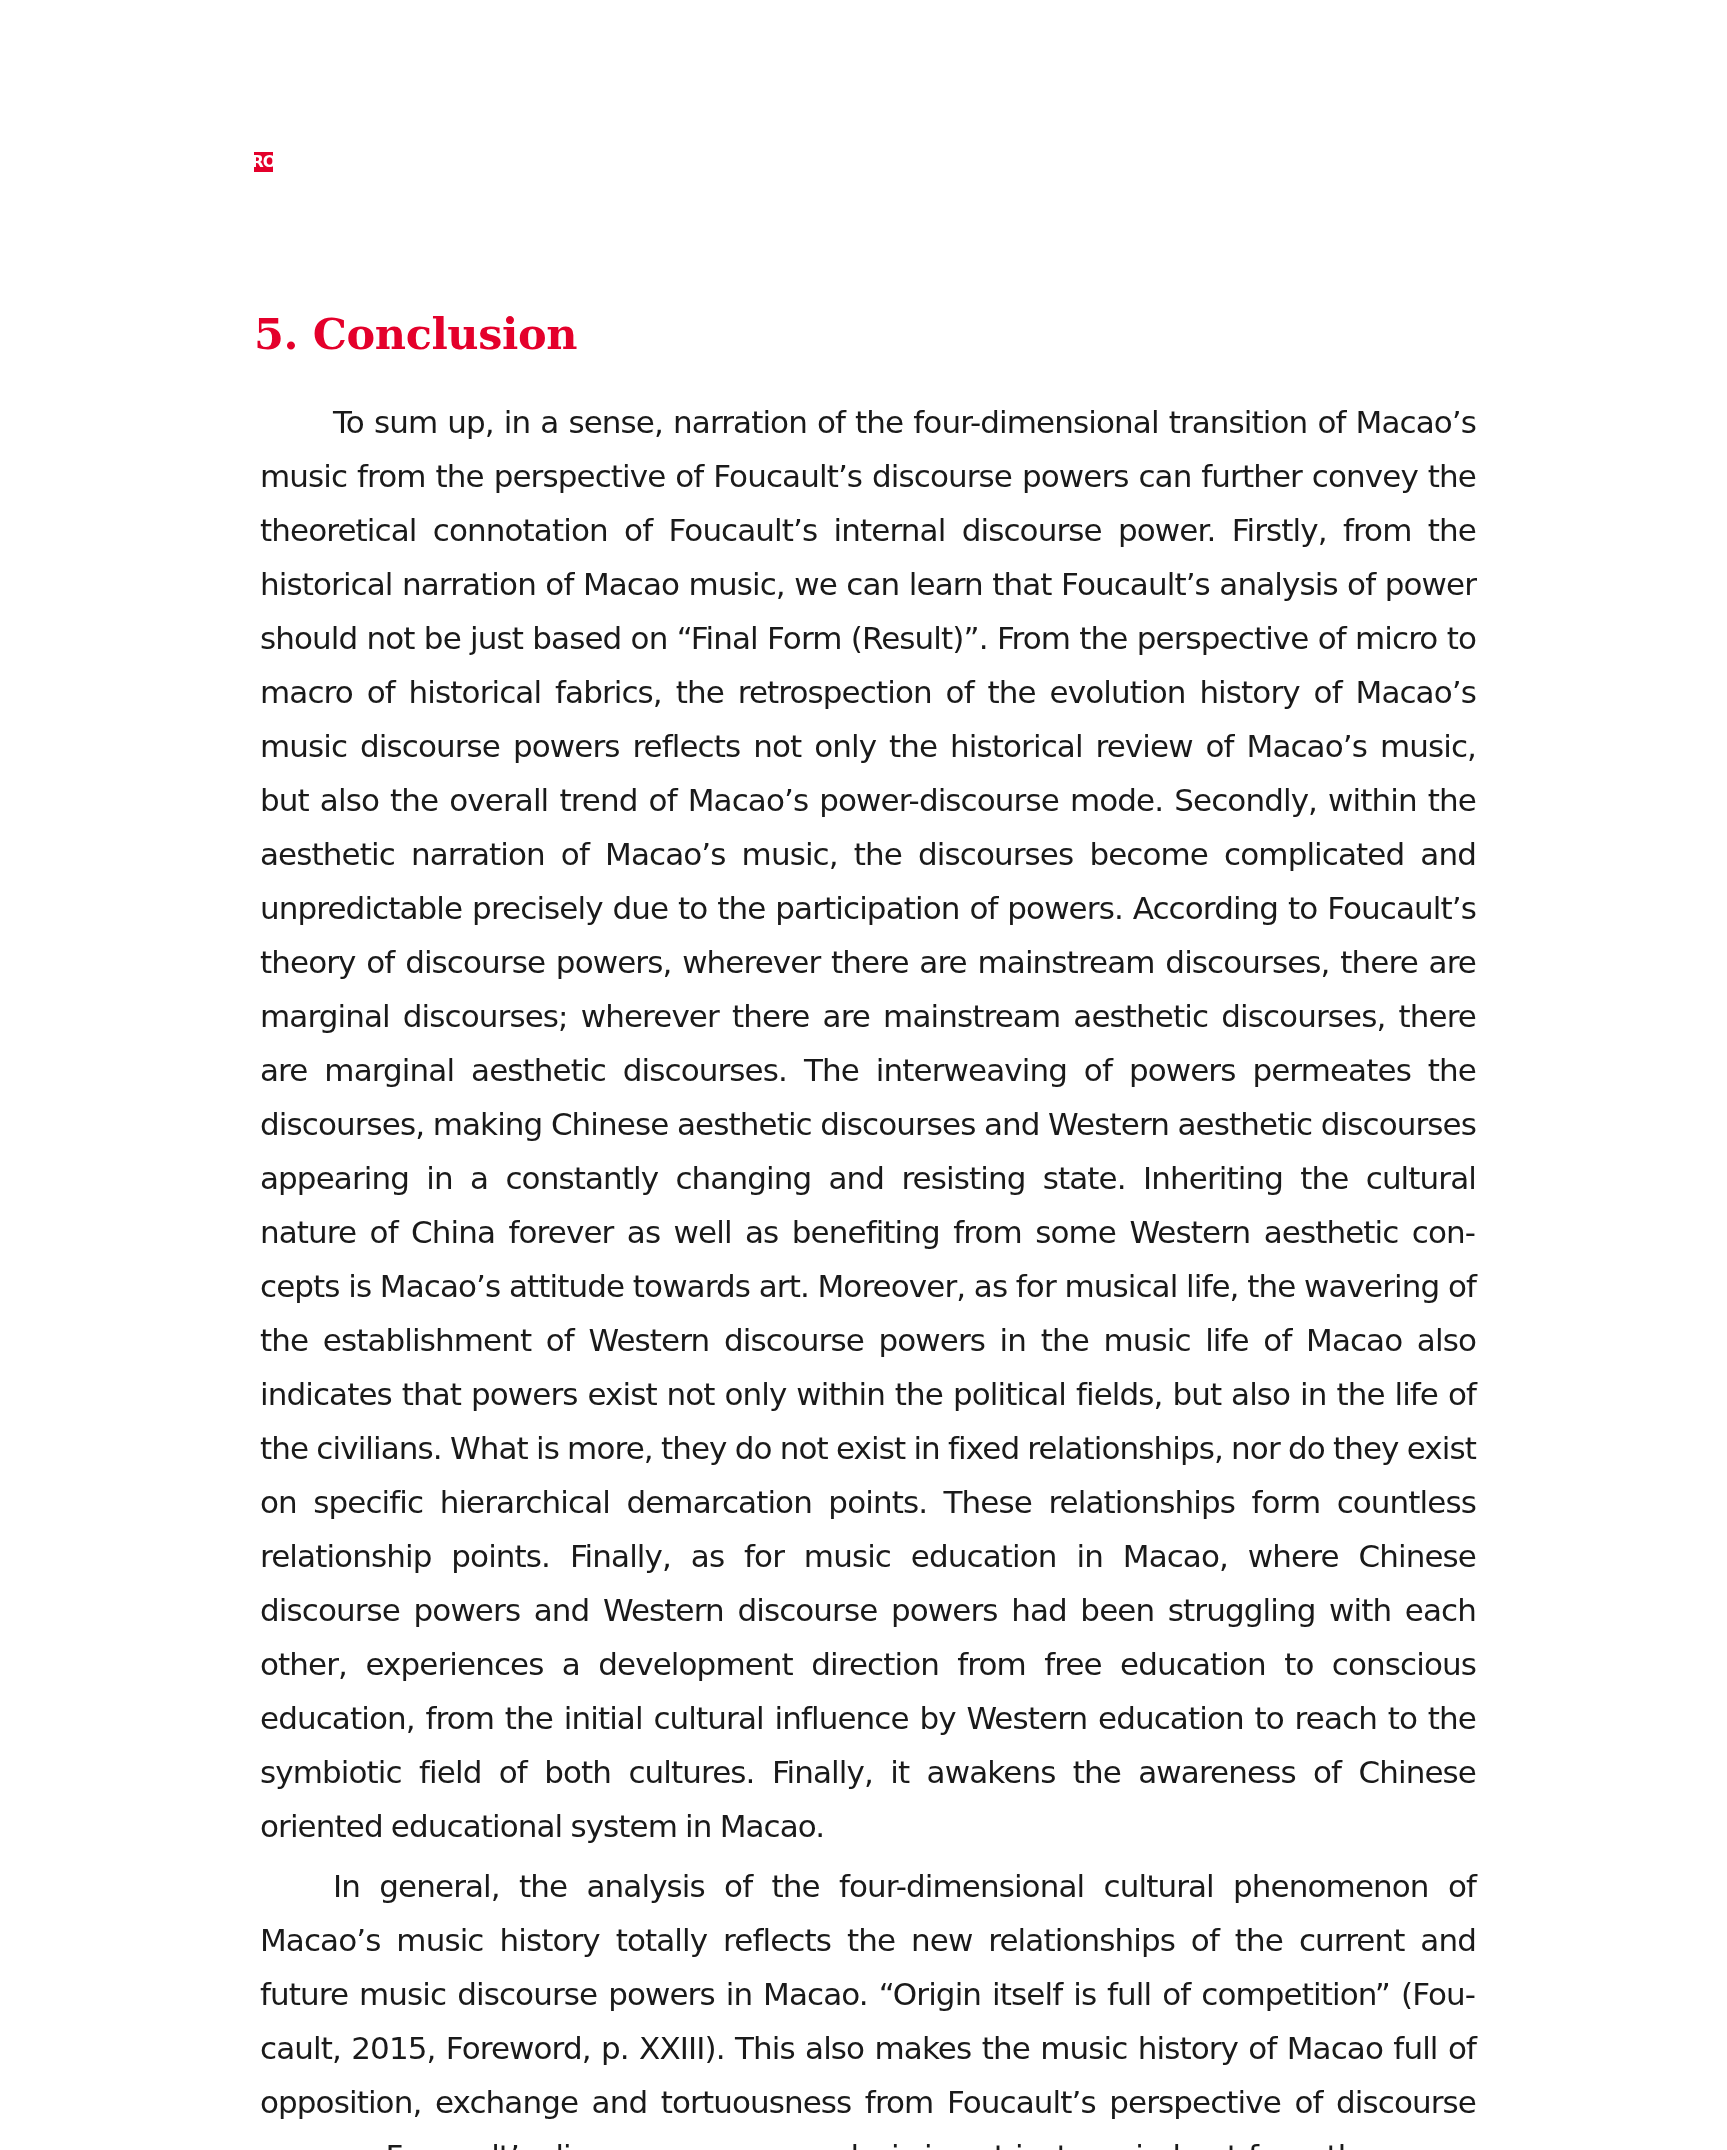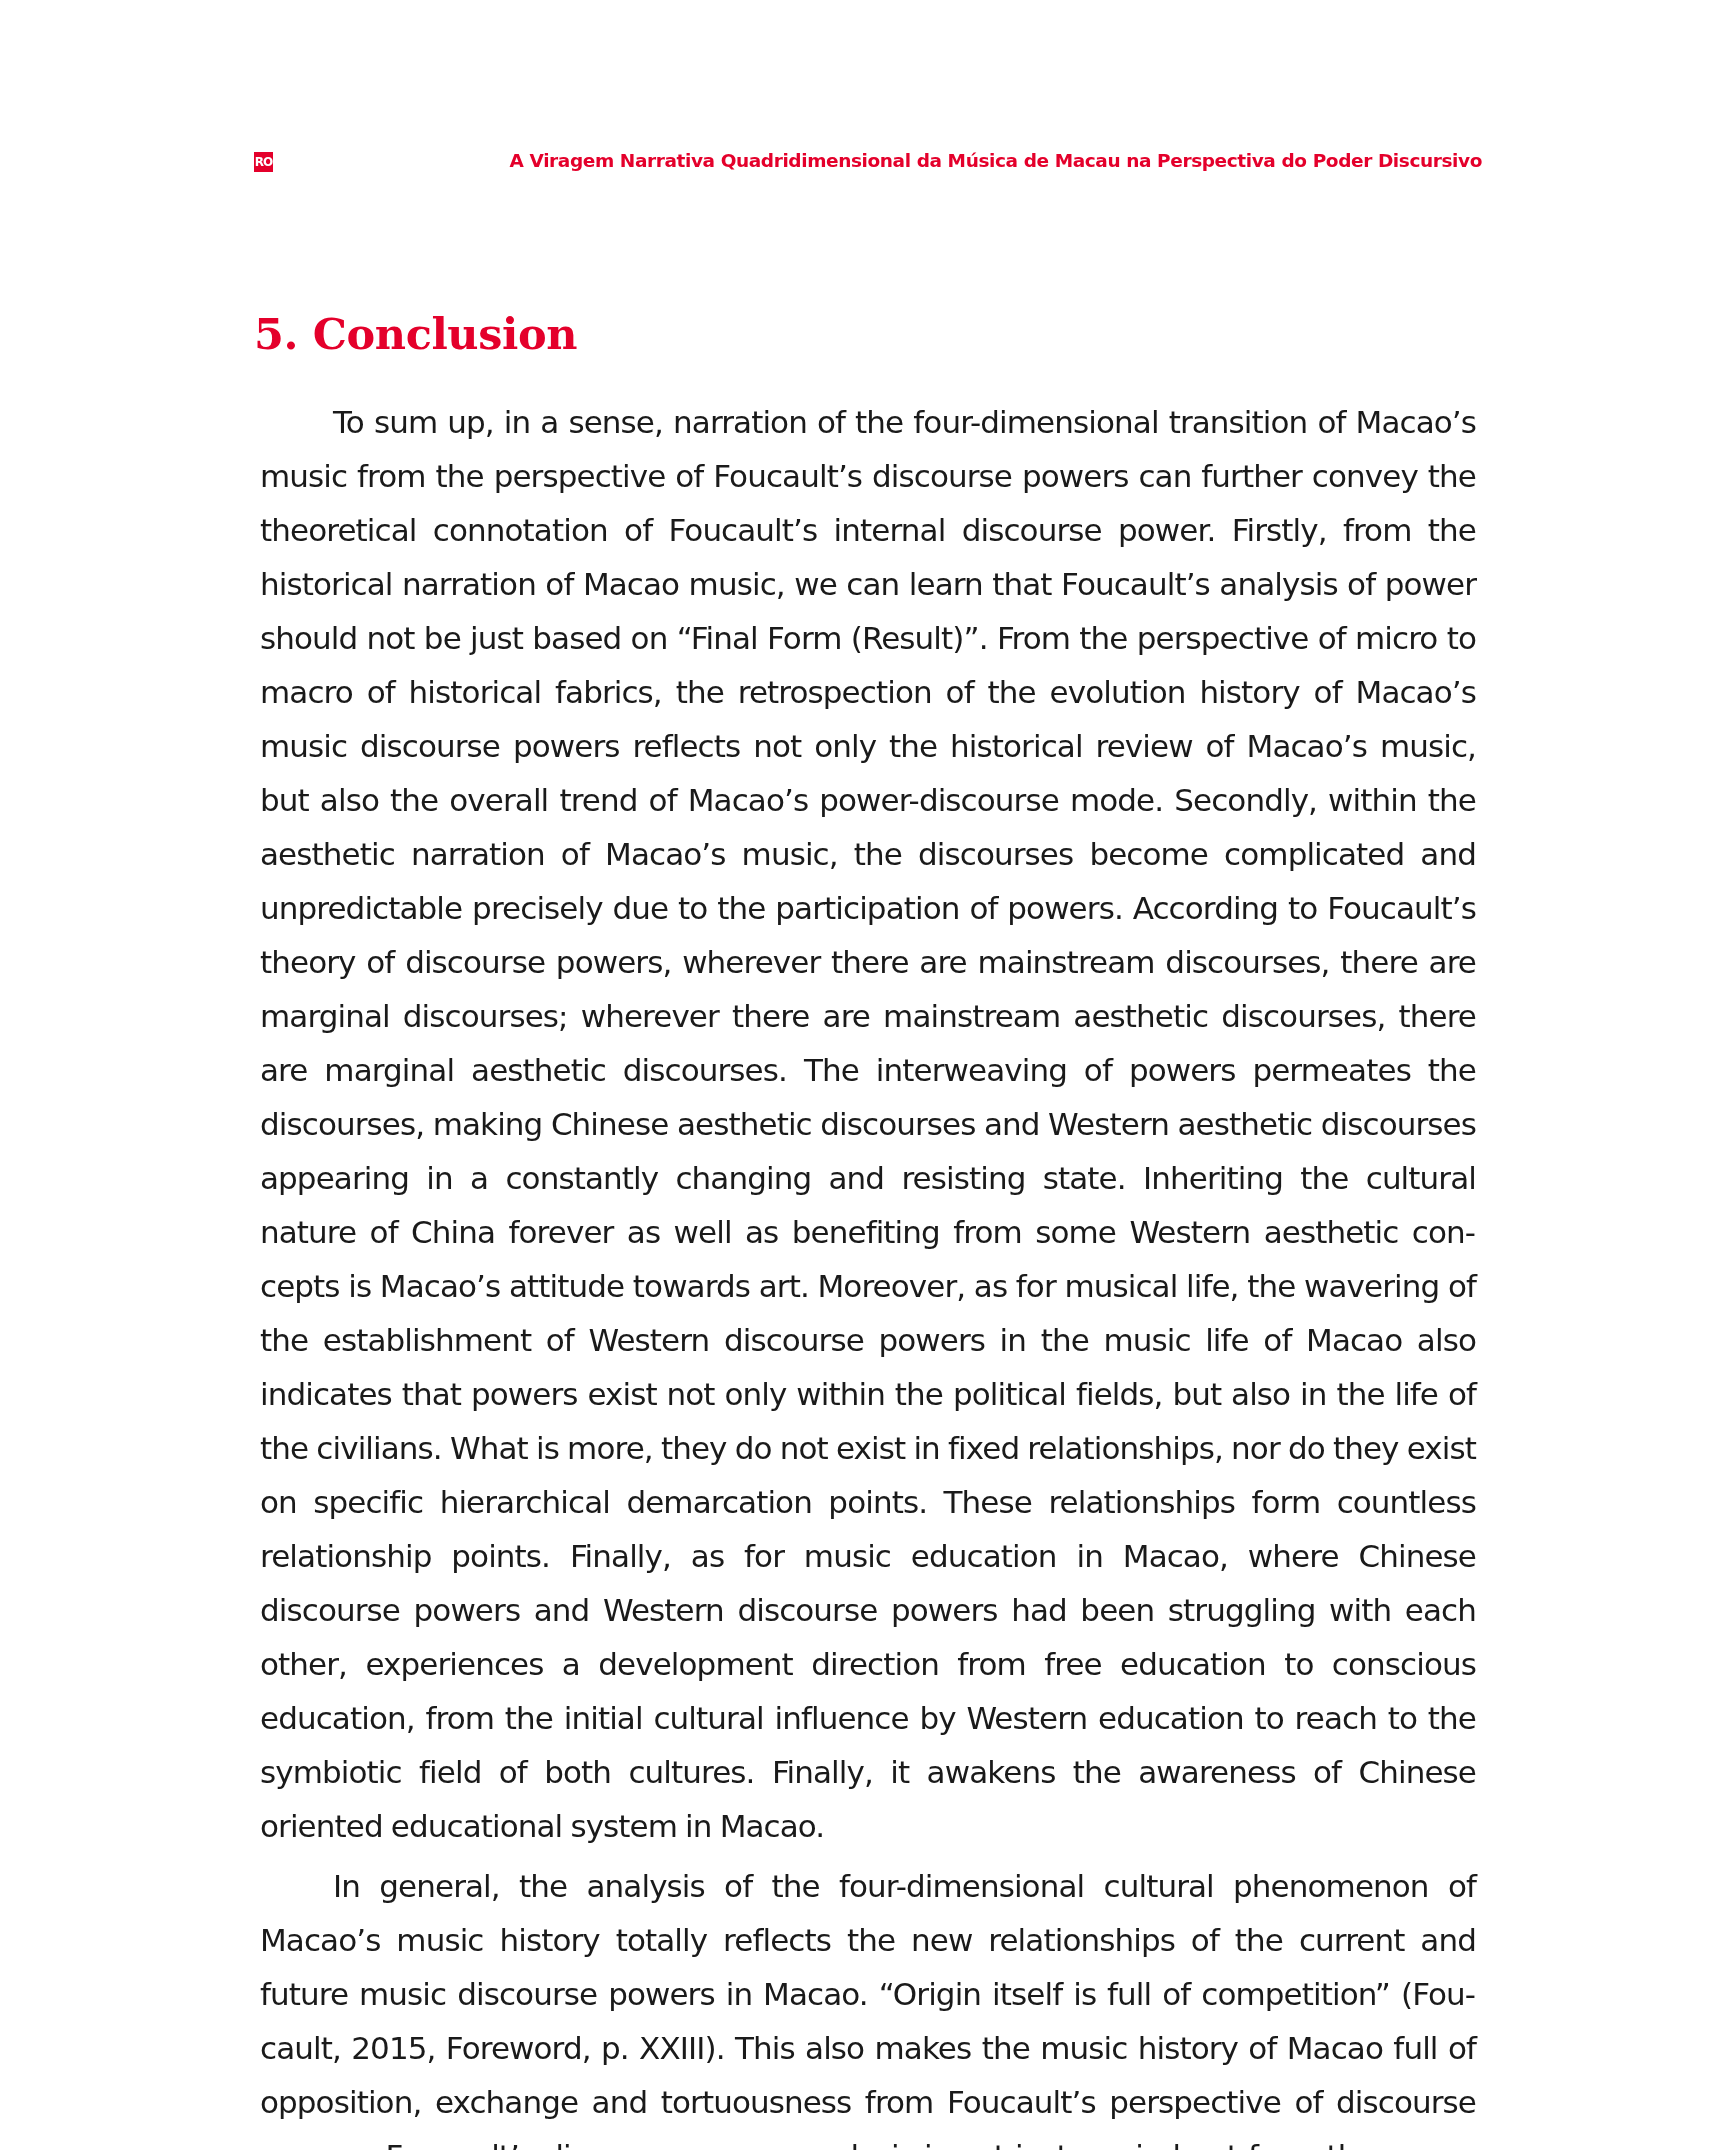--- a/index.html
+++ b/index.html
@@ -1,21 +1,21 @@
 <!DOCTYPE html>
 <html style="font-size:6.9px"><head>
 <meta charset="utf-8">
 <style>
   html, body { margin: 0; padding: 0; background: #ffffff; }
   body { width: 1727px; height: 2439px; position: relative; overflow: hidden; }
   .page { position: absolute; left: 0; top: 0; width: 1727px; height: 2439px; background: #ffffff; }
 
   .running-header { position: absolute; left: 254px; top: 150px; width: 1228px; height: 26px; }
   .logo { position: absolute; left: 0; top: 1.7px; width: 19px; height: 20.6px; background: #e4002b;
-          color: #fff; font-family: "DejaVu Sans", sans-serif; font-weight: bold; font-size: 12px;
+          color: #fff; font-family: "DejaVu Sans", sans-serif; font-weight: bold; font-size: 16px;
           display: flex; align-items: center; justify-content: center; letter-spacing: -0.9px; }
   .header-title { position: absolute; right: 0; top: 0; font-family: "DejaVu Sans", sans-serif;
           font-weight: bold; font-size: 18.5px; color: #e4002b; white-space: nowrap; letter-spacing: -0.4px; }
 
   .section-heading { position: absolute; left: 254px; top: 309px; font-family: "DejaVu Serif", serif;
           font-weight: bold; font-size: 43px; color: #e4002b; white-space: nowrap; letter-spacing: -0.4px; }
 
   .body-text { position: absolute; left: 254px; top: 389px; width: 1228px;
           font-family: "DejaVu Sans", sans-serif; font-size: 31px; line-height: 54px; color: #1a1a1a;
           text-align: justify; letter-spacing: -0.9px; word-spacing: -0.9px; }
@@ -23,21 +23,20 @@
 </style>
 </head>
 <body>
 
 <div class="page">
 
   <div class="running-header">
     <div class="logo">
       <span>RO</span>
     </div>
-    <div class="header-title">A Viragem Narrativa Quadridimensional da Música de Macau na Perspectiva do Poder Discursivo</div>
   </div>
 
   <h1 class="section-heading" style="margin:0;">5. Conclusion</h1>
 
   <div class="body-text">
     <p>To sum up, in a sense, narration of the four-dimensional transition of Macao’s music from the perspective of Foucault’s discourse powers can further convey the theoretical connotation of Foucault’s internal discourse power. Firstly, from the historical narration of Macao music, we can learn that Foucault’s analysis of power should not be just based on “Final Form (Result)”. From the perspective of micro to macro of historical fabrics, the retrospection of the evolution history of Macao’s music discourse powers reflects not only the historical review of Macao’s music, but also the overall trend of Macao’s power-discourse mode. Secondly, within the aesthetic narration of Macao’s music, the discourses become complicated and unpredictable precisely due to the participation of powers. According to Foucault’s theory of discourse powers, wherever there are mainstream discourses, there are marginal discourses; wherever there are mainstream aesthetic discourses, there are marginal aesthetic discourses. The interweaving of powers permeates the discourses, making Chinese aesthetic discourses and Western aesthetic discour­ses appearing in a constantly changing and resisting state. Inheriting the cultural nature of China forever as well as benefiting from some Western aesthetic con­cepts is Macao’s attitude towards art. Moreover, as for musical life, the wavering of the establishment of Western discourse powers in the music life of Macao also indicates that powers exist not only within the political fields, but also in the life of the civilians. What is more, they do not exist in fixed relationships, nor do they exist on specific hierarchical demarcation points. These relationships form coun­tless relationship points. Finally, as for music education in Macao, where Chinese discourse powers and Western discourse powers had been struggling with each other, experiences a development direction from free education to conscious education, from the initial cultural influence by Western education to reach to the symbiotic field of both cultures. Finally, it awakens the awareness of Chinese oriented educational system in Macao.</p>
     <p>In general, the analysis of the four-dimensional cultural phenomenon of Macao’s music history totally reflects the new relationships of the current and future music discourse powers in Macao. “Origin itself is full of competition” (Fou­cault, 2015, Foreword, p. XXIII). This also makes the music history of Macao full of opposition, exchange and tortuousness from Foucault’s perspective of discourse powers. Foucault’s discourse power analysis is not just carried out from the power of a single individual, group, or country, but focuses on the integration of various</p>
   </div>
 
 </div>

